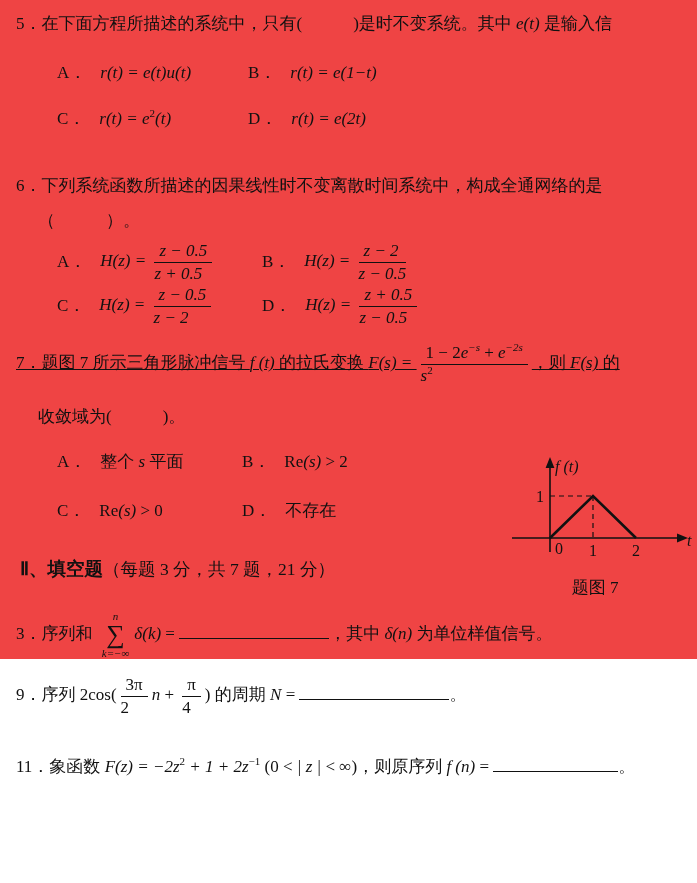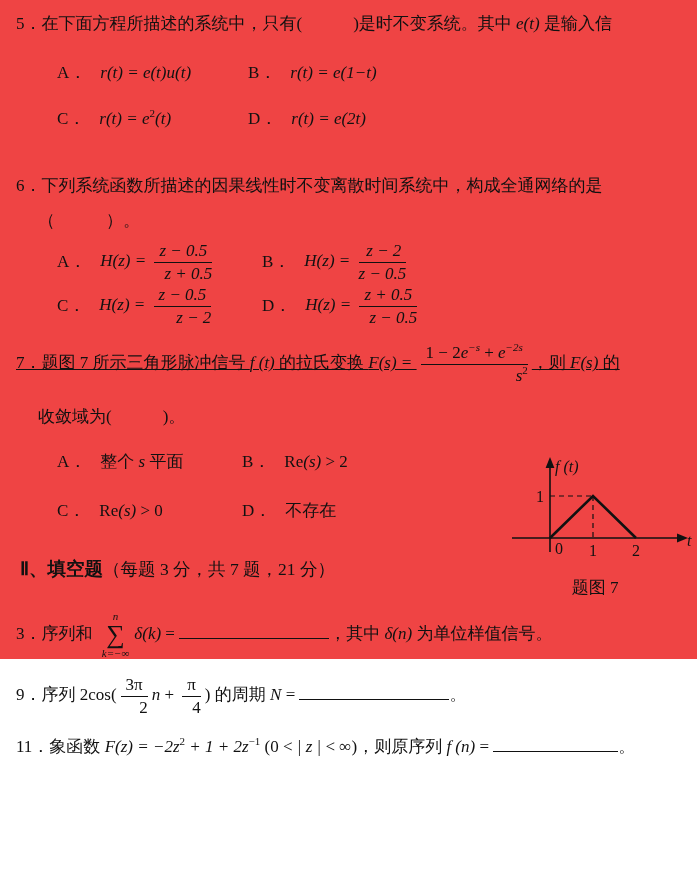--- a/index.html
+++ b/index.html
@@ -16,21 +16,21 @@
   .optlabel{margin-right:14px;}
   .col1-5{width:191px;}
   .col1-6{width:205px;}
   .col1-7{width:185px;}
   
   .m{font-style:italic;}
   .mn{font-style:normal;}
   .cn{font-style:normal;}
   sup{font-size:11px;line-height:0;}
   sup.m{font-style:italic;}
-  .frac{display:inline-block;vertical-align:middle;text-align:right;margin:0 4px;line-height:1.15;}
+  .frac{display:inline-block;vertical-align:middle;text-align:left;margin:0 4px;line-height:1.15;}
   .frac .num{display:block;padding:0 5px 1px;border-bottom:1.4px solid #111;}
   .frac .den{display:block;padding-top:1px;}
   .sum{display:inline-flex;flex-direction:column;align-items:center;vertical-align:middle;margin:0 5px;line-height:1;}
   .sum .stop{font-size:11px;font-style:italic;}
   .sum .sigma{font-size:26px;line-height:1;}
   .sum .sbot{font-size:11px;font-style:italic;}
   .blank{display:inline-block;border-bottom:1.3px solid #111;height:1.05em;vertical-align:baseline;}
   
   .q5l1{padding-top:12px;}
   .q5l2{margin-top:22px;}
@@ -42,21 +42,21 @@
   .q6o2{margin-top:2px;}
   .q7l1{margin-top:16px;text-decoration:underline;}
   .q7l2{margin-top:20px;}
   .q7o1{margin-top:20px;}
   .q7o2{margin-top:24px;}
   .sec2{margin-top:34px;margin-left:20px;font-size:17.5px;}
   .sec2 .secbold{font-weight:bold;font-size:18.5px;font-family:Liberation Mono, monospace;}
   .q8{margin-top:26px;}
   .q9{margin-top:16px;}
   .q10{margin-top:20px;}
-  .q11{margin-top:16px;}
+  .q11{margin-top:36px;}
   
   .fig{position:absolute;left:500px;top:456px;width:195px;}
   .fig svg{display:block;}
   .figcap{width:190px;text-align:center;margin-top:2px;font-size:17px;}
   svg text{font-family:"Liberation Serif","DejaVu Serif",serif;font-size:16px;fill:#111;}
   svg text.it{font-style:italic;}
 </style>
 </head>
 <body>
 

